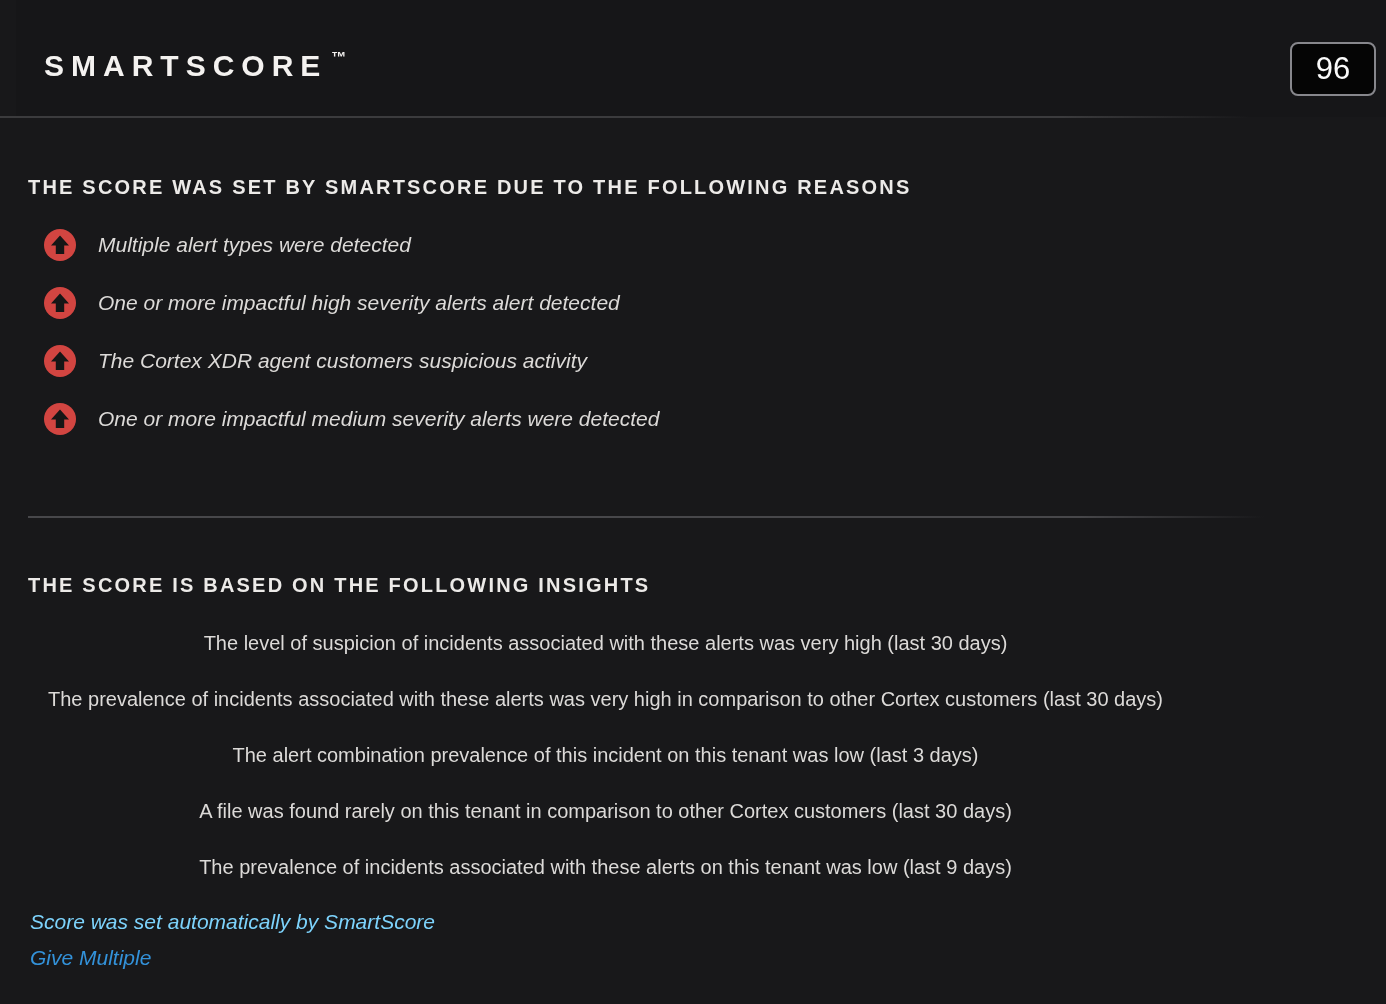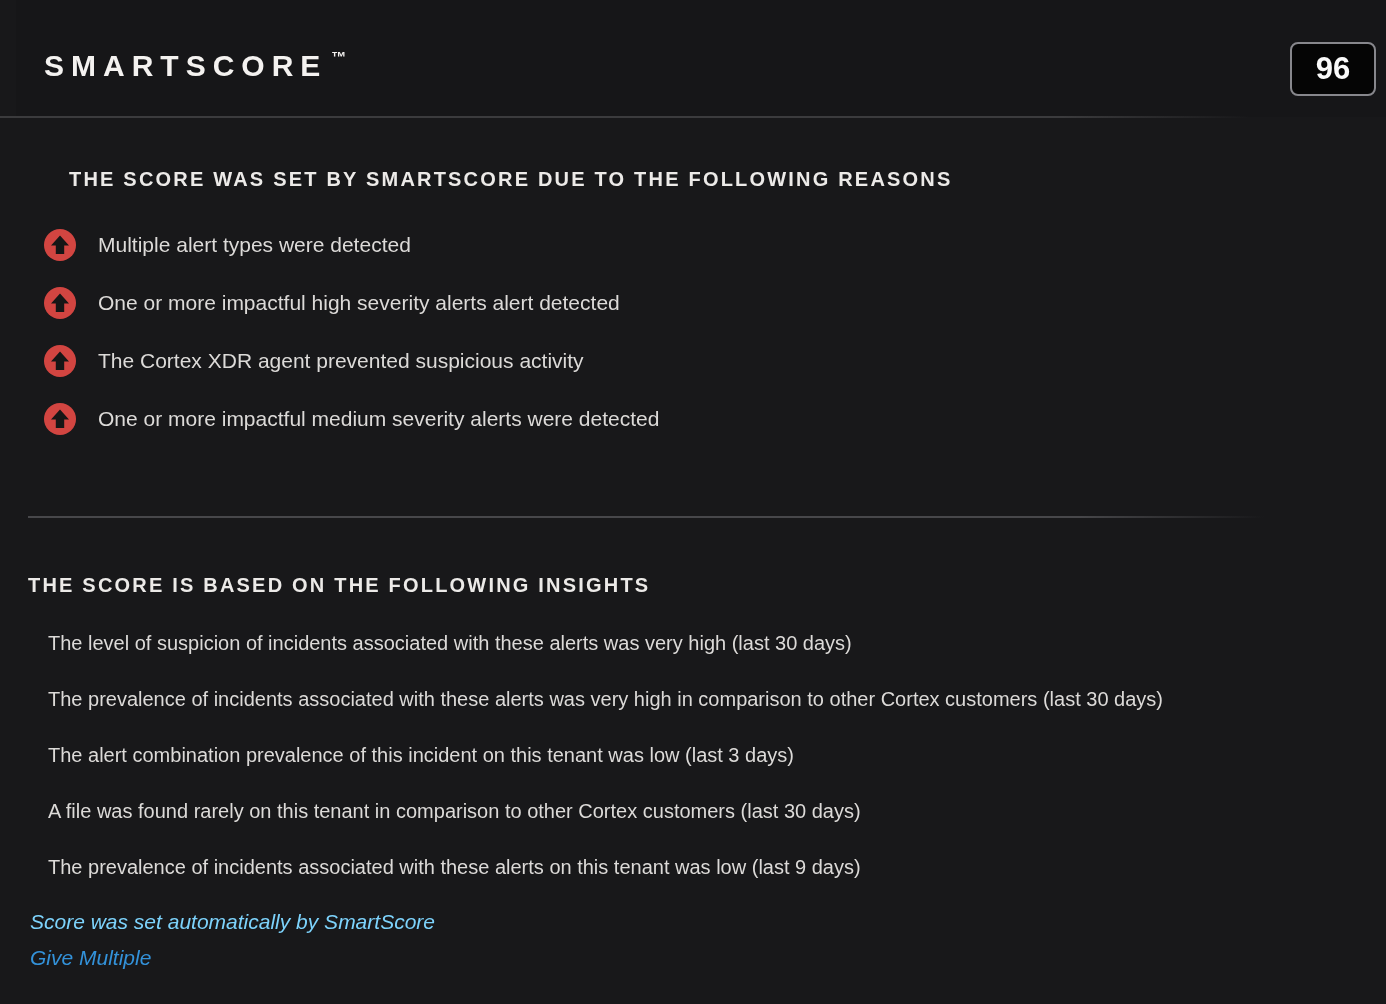--- a/index.html
+++ b/index.html
@@ -21,53 +21,53 @@
   }
   .title .tm {
     font-size: 15px; font-weight: bold; letter-spacing: 1px;
     vertical-align: 14px; margin-left: 4px;
   }
   .score-badge {
     position: absolute; left: 1274px; top: 42px; width: 86px; height: 54px;
     background: #050505; border: 2px solid #87878c; border-radius: 8px;
     box-sizing: border-box;
     display: flex; align-items: center; justify-content: center;
-    font-size: 31px; font-weight: bold; color: #fafafa;
+    font-size: 31px; font-weight: normal; color: #fafafa;
   }
 
   .divider-1 {
     position: absolute; left: 0; top: 116px; width: 1250px; height: 2px;
     background: linear-gradient(to right, #3b3b3d 0%, #3b3b3d 85%, rgba(59,59,61,0) 100%);
   }
   .divider-2 {
     position: absolute; left: 28px; top: 516px; width: 1236px; height: 2px;
     background: linear-gradient(to right, #47474a 0%, #47474a 85%, rgba(71,71,74,0) 100%);
   }
 
   .section-heading {
     position: absolute; left: 28px;
     font-size: 20px; font-weight: bold; letter-spacing: 2.2px;
     color: #eceae8; white-space: nowrap;
   }
-  .heading-reasons { top: 168px; margin-left: 41px; }
+  .heading-reasons { top: 176px; }
   .heading-insights { top: 574px; }
 
   
   .reasons-list { position: absolute; left: 44px; top: 216px; }
   .reason-row { display: flex; align-items: center; height: 58px; }
   .reason-icon { width: 32px; height: 32px; flex: 0 0 32px; }
   .reason-text {
-    margin-left: 22px; font-size: 21px; color: #dcdad8; white-space: nowrap;
+    margin-left: 22px; font-size: 21px; color: #dcdad8; white-space: nowrap; font-style: italic;
   }
 
   
   .insights-list { position: absolute; left: 48px; top: 615px; }
   .insight-row {
     height: 56px; line-height: 56px;
-    font-size: 20px; color: #dcdad8; white-space: nowrap;
+    font-size: 20px; color: #dcdad8; white-space: nowrap; text-align: center;
   }
 
   
   .footer-note {
     position: absolute; left: 30px; top: 910px;
     font-size: 21px; font-style: italic; color: #7dd3fc; white-space: nowrap;
   }
   .feedback-link {
     position: absolute; left: 30px; top: 946px;
     font-size: 21px; font-style: italic; color: #3392da;
@@ -101,21 +101,21 @@
       <circle cx="16" cy="16" r="16" fill="#d24541"></circle>
       <path d="M16 6.5 L25 16.5 L20.2 16.5 L20.2 25 L11.8 25 L11.8 16.5 L7 16.5 Z" fill="#161616"></path>
     </svg>
     <span class="reason-text">One or more impactful high severity alerts alert detected</span>
   </div>
   <div class="reason-row">
     <svg class="reason-icon" viewBox="0 0 32 32">
       <circle cx="16" cy="16" r="16" fill="#d24541"></circle>
       <path d="M16 6.5 L25 16.5 L20.2 16.5 L20.2 25 L11.8 25 L11.8 16.5 L7 16.5 Z" fill="#161616"></path>
     </svg>
-    <span class="reason-text">The Cortex XDR agent prevented suspicious activity</span>
+    <span class="reason-text">The Cortex XDR agent customers suspicious activity</span>
   </div>
   <div class="reason-row">
     <svg class="reason-icon" viewBox="0 0 32 32">
       <circle cx="16" cy="16" r="16" fill="#d24541"></circle>
       <path d="M16 6.5 L25 16.5 L20.2 16.5 L20.2 25 L11.8 25 L11.8 16.5 L7 16.5 Z" fill="#161616"></path>
     </svg>
     <span class="reason-text">One or more impactful medium severity alerts were detected</span>
   </div>
 </div>
 

